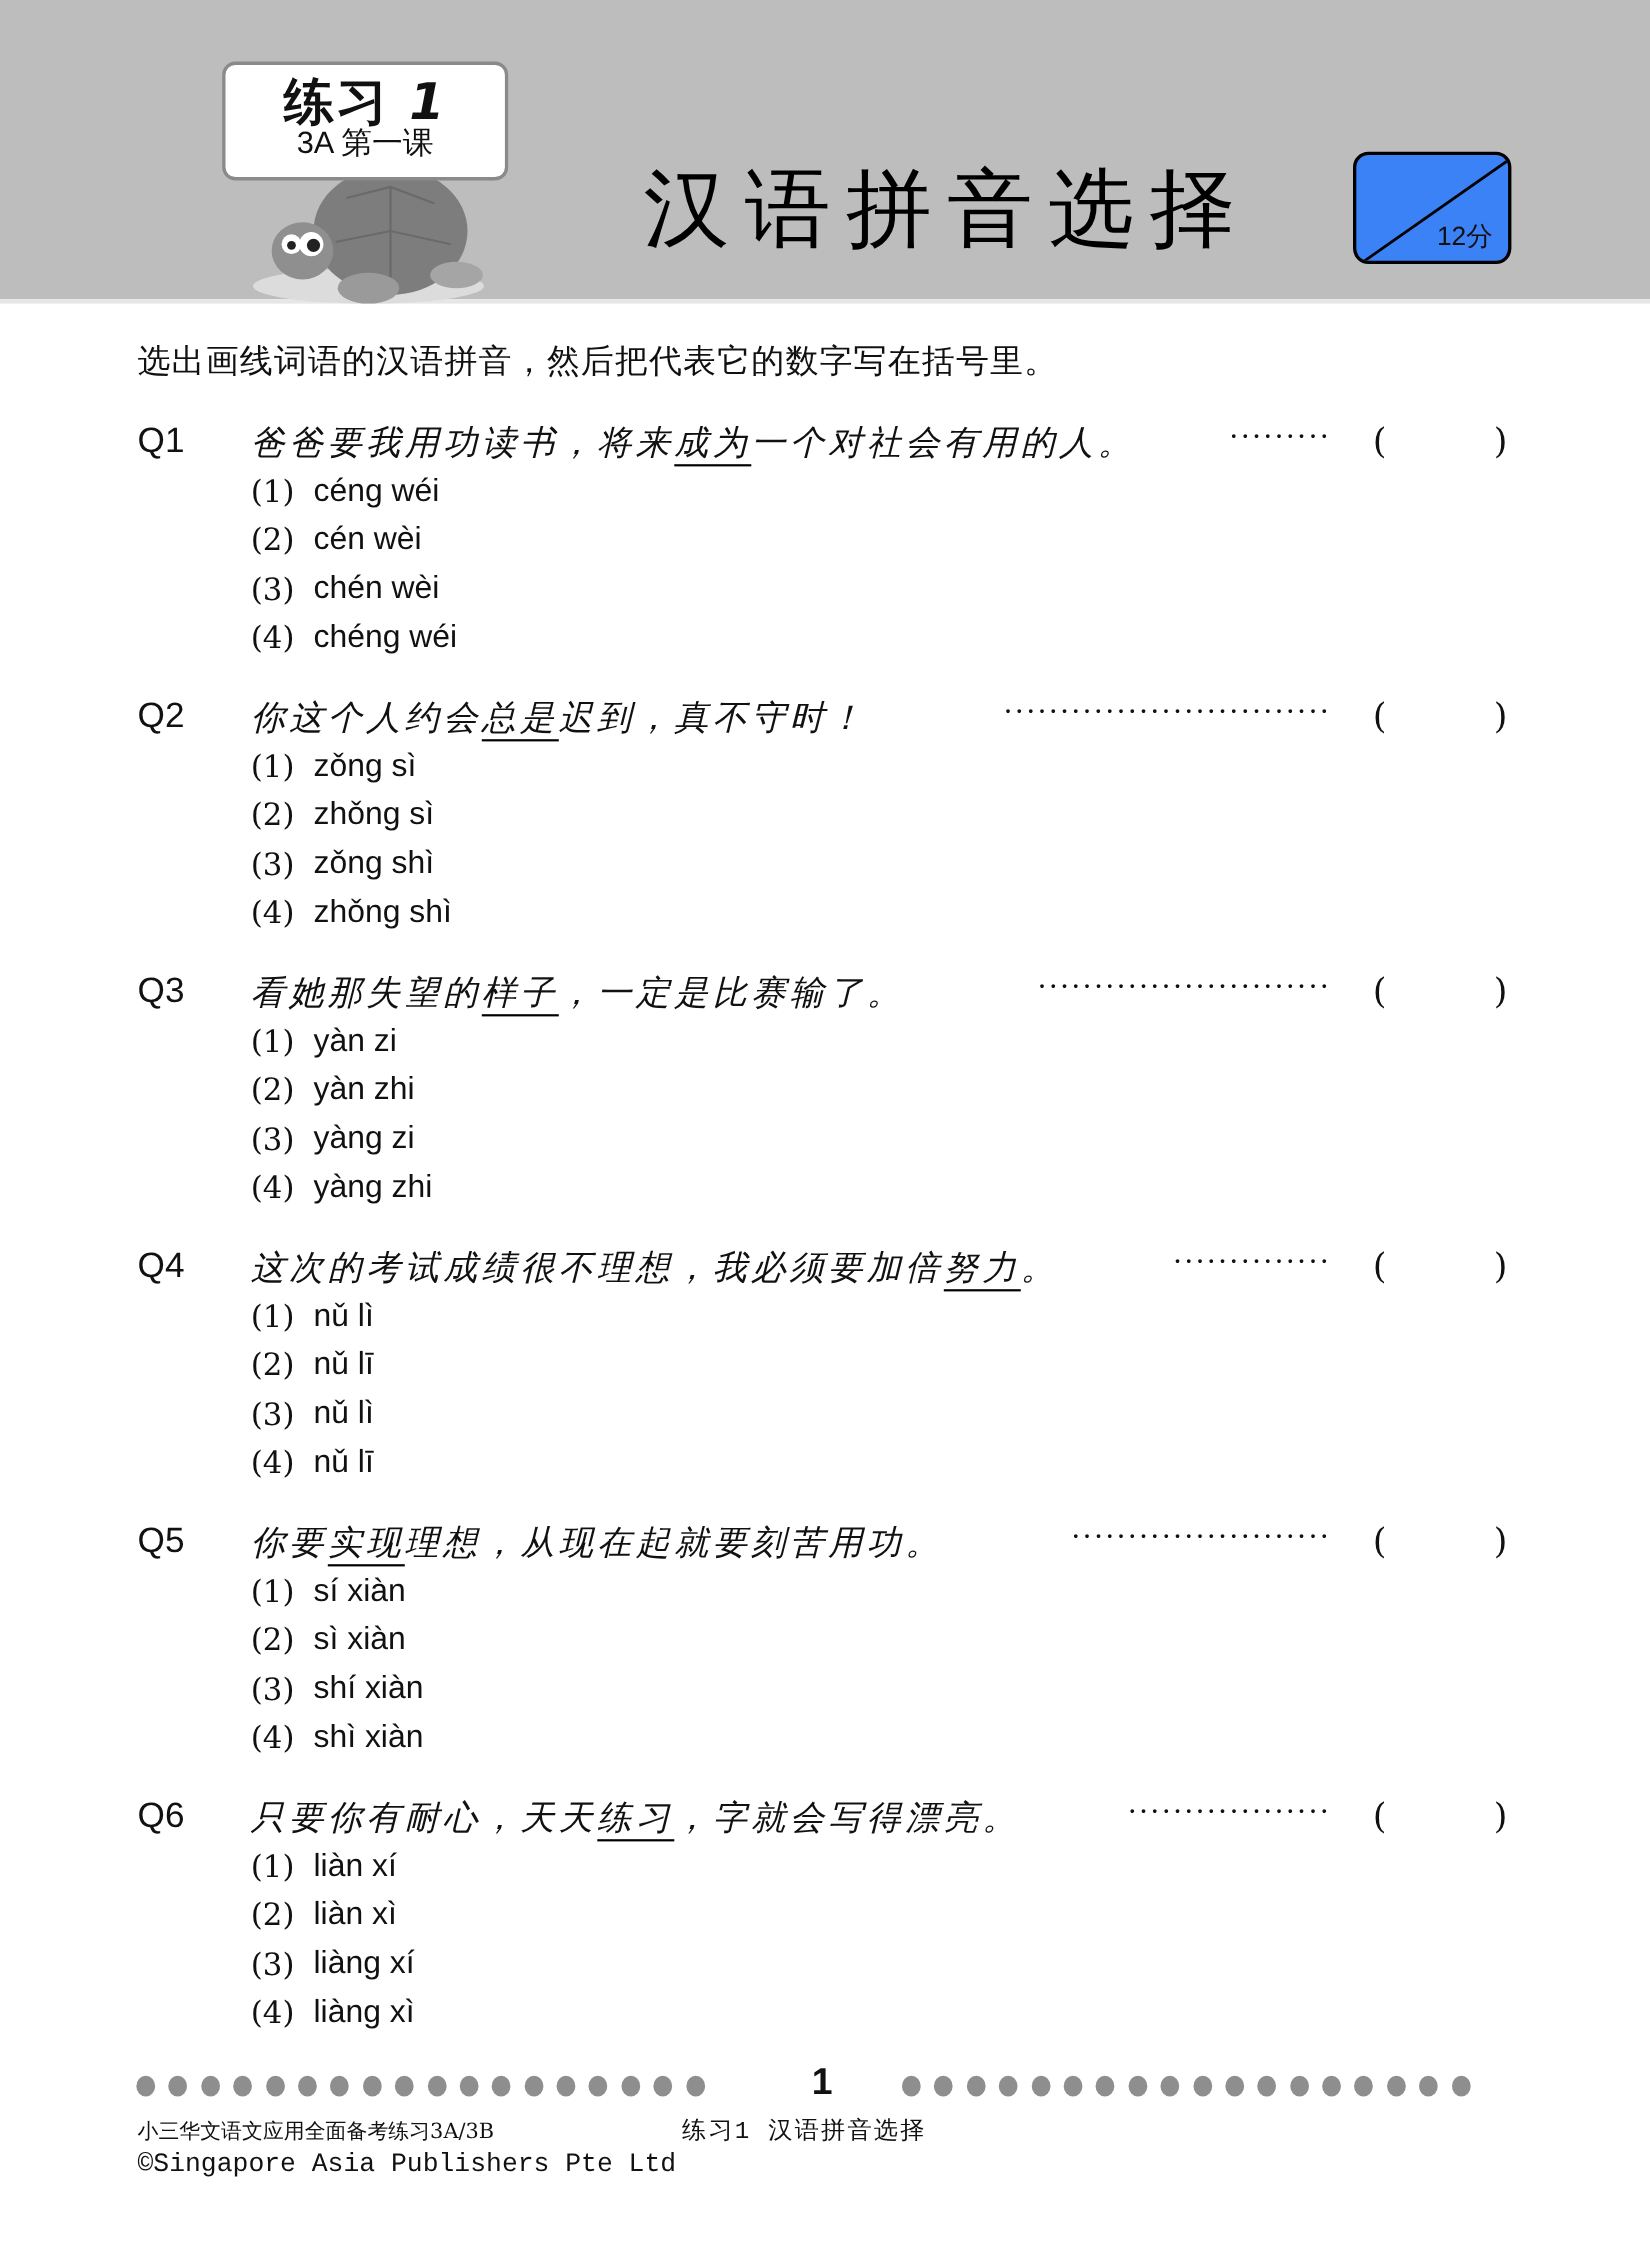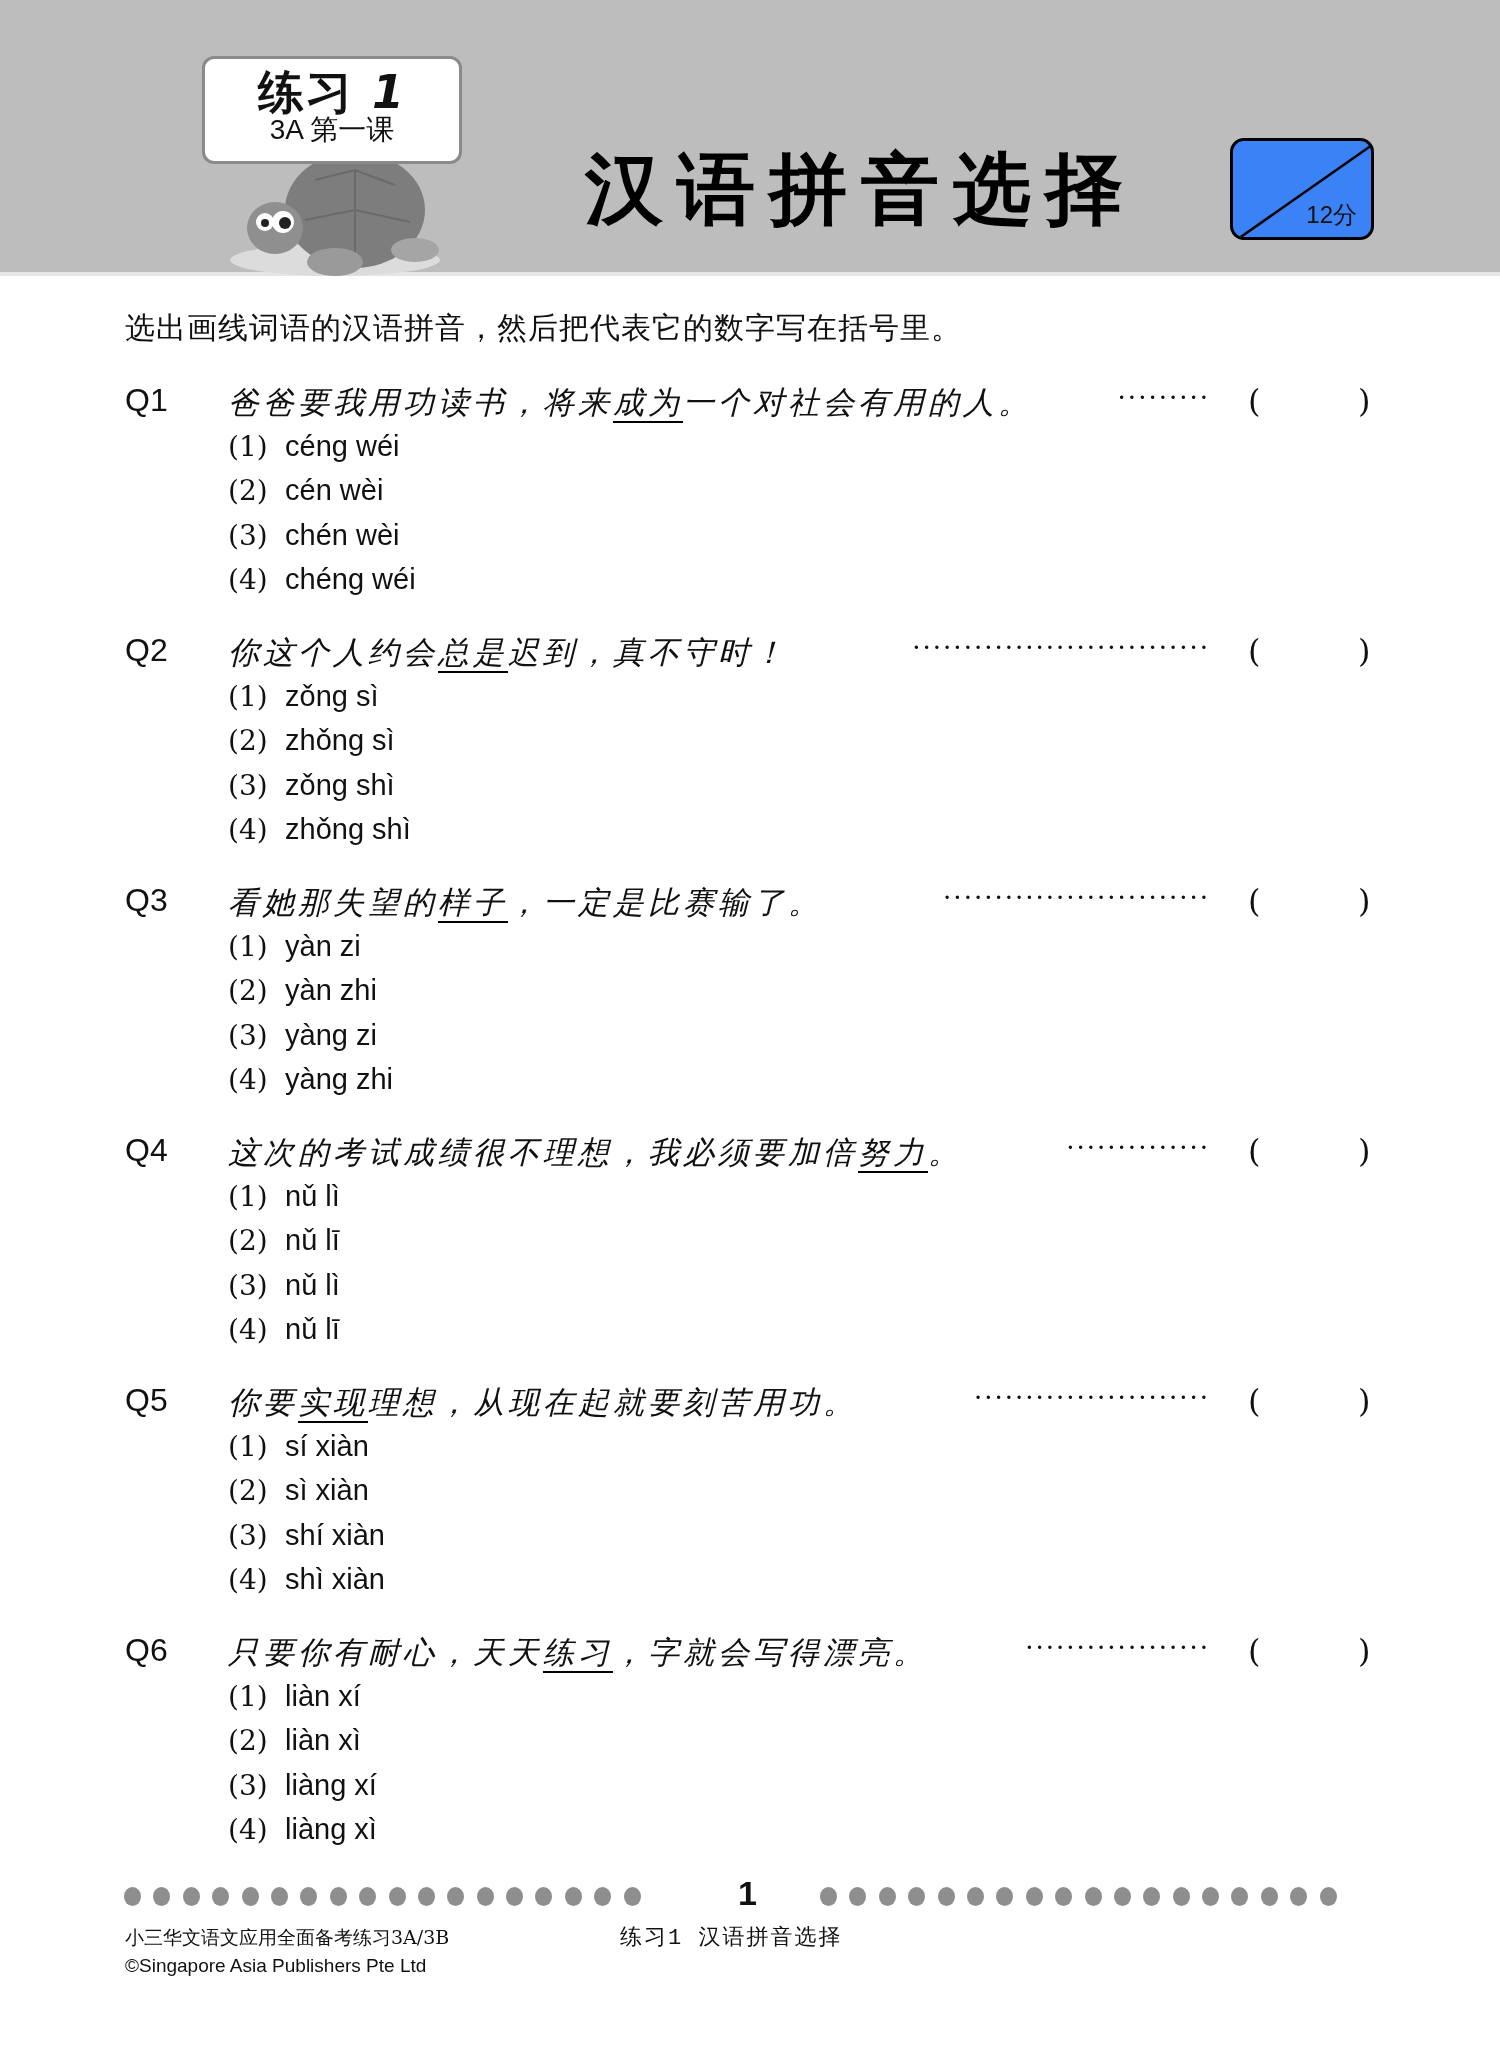--- a/index.html
+++ b/index.html
@@ -22,21 +22,21 @@
   }
   .label-title {
     font-family:"DejaVu Sans", sans-serif; font-weight:bold; font-size:46px;
     line-height:46px; margin-top:10px; letter-spacing:2px;
   }
   .label-title .num { font-style:italic; font-weight:900; }
   .label-sub { font-size:28px; line-height:30px; }
   .turtle { position:absolute; left:205px; top:150px; width:250px; height:128px; z-index:2; }
   .page-title {
     position:absolute; left:585px; top:138px; font-family:"DejaVu Sans", sans-serif;
-    font-weight:bold; font-size:78px; letter-spacing:14px; color:#000;
+    font-weight:normal; font-size:78px; letter-spacing:14px; color:#000;
   }
   .score-box {
     position:absolute; left:1230px; top:138px; width:144px; height:102px;
     background:#3b82f6; border:3px solid #000; border-radius:14px; box-sizing:border-box; overflow:hidden;
   }
   .score-box svg { position:absolute; left:0; top:0; }
   .score-text { position:absolute; right:14px; bottom:6px; font-size:24px; }
 
   .instruction {
     position:absolute; left:125px; top:308px; font-size:30px; font-family:"DejaVu Sans", sans-serif;
@@ -59,21 +59,21 @@
   .answer-slot { position:absolute; left:1270px; top:2px; width:86px; height:38px; }
   .options { position:absolute; left:228px; top:42px; }
   .option { height:44.5px; font-size:29px; display:flex; align-items:center; }
   .opt-num { font-family:"DejaVu Serif", serif; font-size:28px; width:57px; }
   .opt-text { font-family:"Liberation Sans", sans-serif; }
 
   .footer-dots { position:absolute; top:1887px; height:20px; display:flex; gap:12.4px; }
   .dot { width:17px; height:19px; border-radius:50%; background:#8e8e8e; }
   .page-number { position:absolute; left:738px; top:1874px; font-size:34px; font-weight:bold; }
   .footer-book { position:absolute; left:125px; top:1925px; font-family:"DejaVu Serif", serif; font-size:19px; }
-  .footer-copy { position:absolute; left:125px; top:1955px; font-family:Liberation Sans, sans-serif; font-size:19px; }
+  .footer-copy { position:absolute; left:125px; top:1955px; font-family:Liberation Mono, monospace; font-size:24px; }
   .footer-section { position:absolute; left:620px; top:1922px; font-family:Liberation Mono, monospace; font-size:22px; letter-spacing:2px; }
 </style>
 </head>
 <body>
 
 <div class="header"></div>
 <div class="header-edge"></div>
 
 <svg class="turtle" viewBox="0 0 250 128" width="250" height="128">
   <ellipse cx="130" cy="110" rx="105" ry="16" fill="#dcdcdc"></ellipse>

